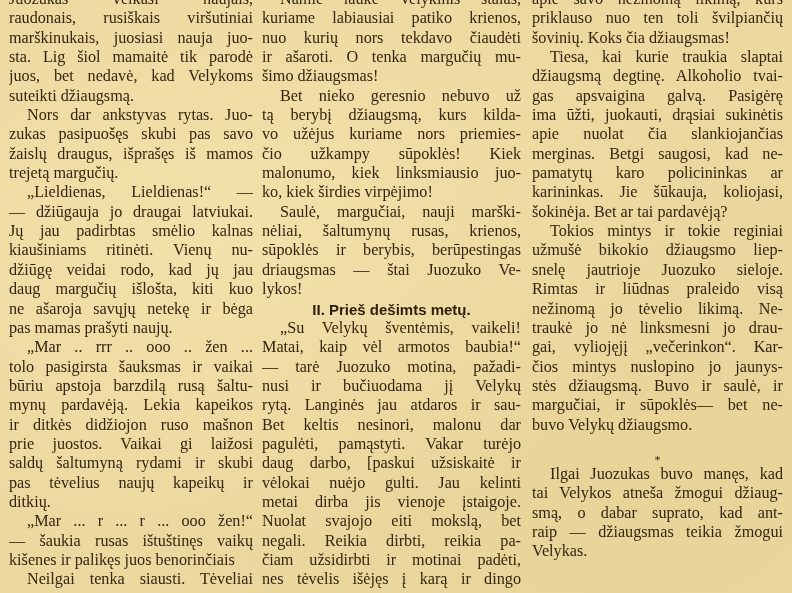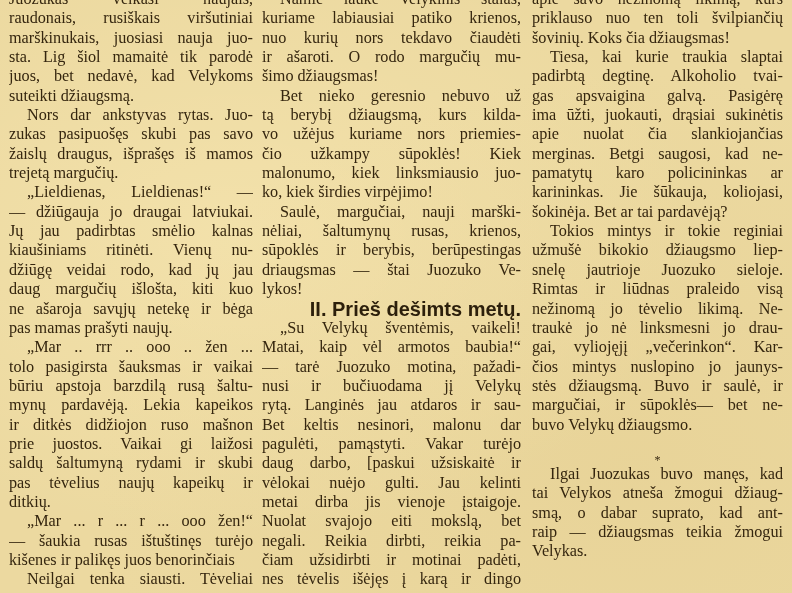--- a/index.html
+++ b/index.html
@@ -29,23 +29,23 @@
   .col-3 { left: 532px; width: 251px; }
   .line {
     display: block; height: 19.35px; white-space: nowrap;
     text-align: justify; text-align-last: justify;
     overflow: hidden;
   }
   .line.last { text-align-last: left; }
   .line.indent { padding-left: 18px; }
   .heading {
     display: block; height: 19.35px; white-space: nowrap;
-    text-align: right;
+    text-align: center;
     font-family: "Liberation Sans", "DejaVu Sans", sans-serif;
-    font-weight: bold; font-size: 20px;
+    font-weight: bold; font-size: 15px;
     color: #2c1f0b;
   }
   .asterisk {
     display: block; height: 10px; line-height: 10px; text-align: center;
     font-size: 12px; color: #35260f;
   }
   .gap { display: block; height: 20px; }
 </style>
 </head>
 <body>
@@ -73,29 +73,29 @@
       <span class="line indent">„Mar .. rrr .. ooo .. žen ...</span>
       <span class="line">tolo pasigirsta šauksmas ir vaikai</span>
       <span class="line">būriu apstoja barzdilą rusą šaltu-</span>
       <span class="line">mynų pardavėją. Lekia kapeikos</span>
       <span class="line">ir ditkės didžiojon ruso mašnon</span>
       <span class="line">prie juostos. Vaikai gi laižosi</span>
       <span class="line">saldų šaltumyną rydami ir skubi</span>
       <span class="line">pas tėvelius naujų kapeikų ir</span>
       <span class="line last">ditkių.</span>
       <span class="line indent">„Mar ... r ... r ... ooo žen!“</span>
-      <span class="line">— šaukia rusas ištuštinęs turėjo</span>
+      <span class="line">— šaukia rusas ištuštinęs vaikų</span>
       <span class="line last">kišenes ir palikęs juos benorinčiais</span>
       <span class="line indent">Neilgai tenka siausti. Tėveliai</span>
     </div>
   <div class="col col-2">
       <span class="line indent">Namie laukė Velykinis stalas,</span>
       <span class="line">kuriame labiausiai patiko krienos,</span>
       <span class="line">nuo kurių nors tekdavo čiaudėti</span>
-      <span class="line">ir ašaroti. O rodo margučių mu-</span>
+      <span class="line">ir ašaroti. O tenka margučių mu-</span>
       <span class="line last">šimo džiaugsmas!</span>
       <span class="line indent">Bet nieko geresnio nebuvo už</span>
       <span class="line">tą berybį džiaugsmą, kurs kilda-</span>
       <span class="line">vo užėjus kuriame nors priemies-</span>
       <span class="line">čio užkampy sūpoklės! Kiek</span>
       <span class="line">malonumo, kiek linksmiausio juo-</span>
       <span class="line last">ko, kiek širdies virpėjimo!</span>
       <span class="line indent">Saulė, margučiai, nauji marški-</span>
       <span class="line">nėliai, šaltumynų rusas, krienos,</span>
       <span class="line">sūpoklės ir berybis, berūpestingas</span>
@@ -115,21 +115,21 @@
       <span class="line">Nuolat svajojo eiti mokslą, bet</span>
       <span class="line">negali. Reikia dirbti, reikia pa-</span>
       <span class="line">čiam užsidirbti ir motinai padėti,</span>
       <span class="line">nes tėvelis išėjęs į karą ir dingo</span>
     </div>
   <div class="col col-3">
       <span class="line">apie savo nežinomą likimą, kurs</span>
       <span class="line">priklauso nuo ten toli švilpiančių</span>
       <span class="line last">šovinių. Koks čia džiaugsmas!</span>
       <span class="line indent">Tiesa, kai kurie traukia slaptai</span>
-      <span class="line">padirbtą degtinę. Alkoholio tvai-</span>
+      <span class="line">džiaugsmą degtinę. Alkoholio tvai-</span>
       <span class="line">gas apsvaigina galvą. Pasigėrę</span>
       <span class="line">ima ūžti, juokauti, drąsiai sukinėtis</span>
       <span class="line">apie nuolat čia slankiojančias</span>
       <span class="line">merginas. Betgi saugosi, kad ne-</span>
       <span class="line">pamatytų karo policininkas ar</span>
       <span class="line">karininkas. Jie šūkauja, koliojasi,</span>
       <span class="line last">šokinėja. Bet ar tai pardavėją?</span>
       <span class="line indent">Tokios mintys ir tokie reginiai</span>
       <span class="line">užmušė bikokio džiaugsmo liep-</span>
       <span class="line">snelę jautrioje Juozuko sieloje.</span>

